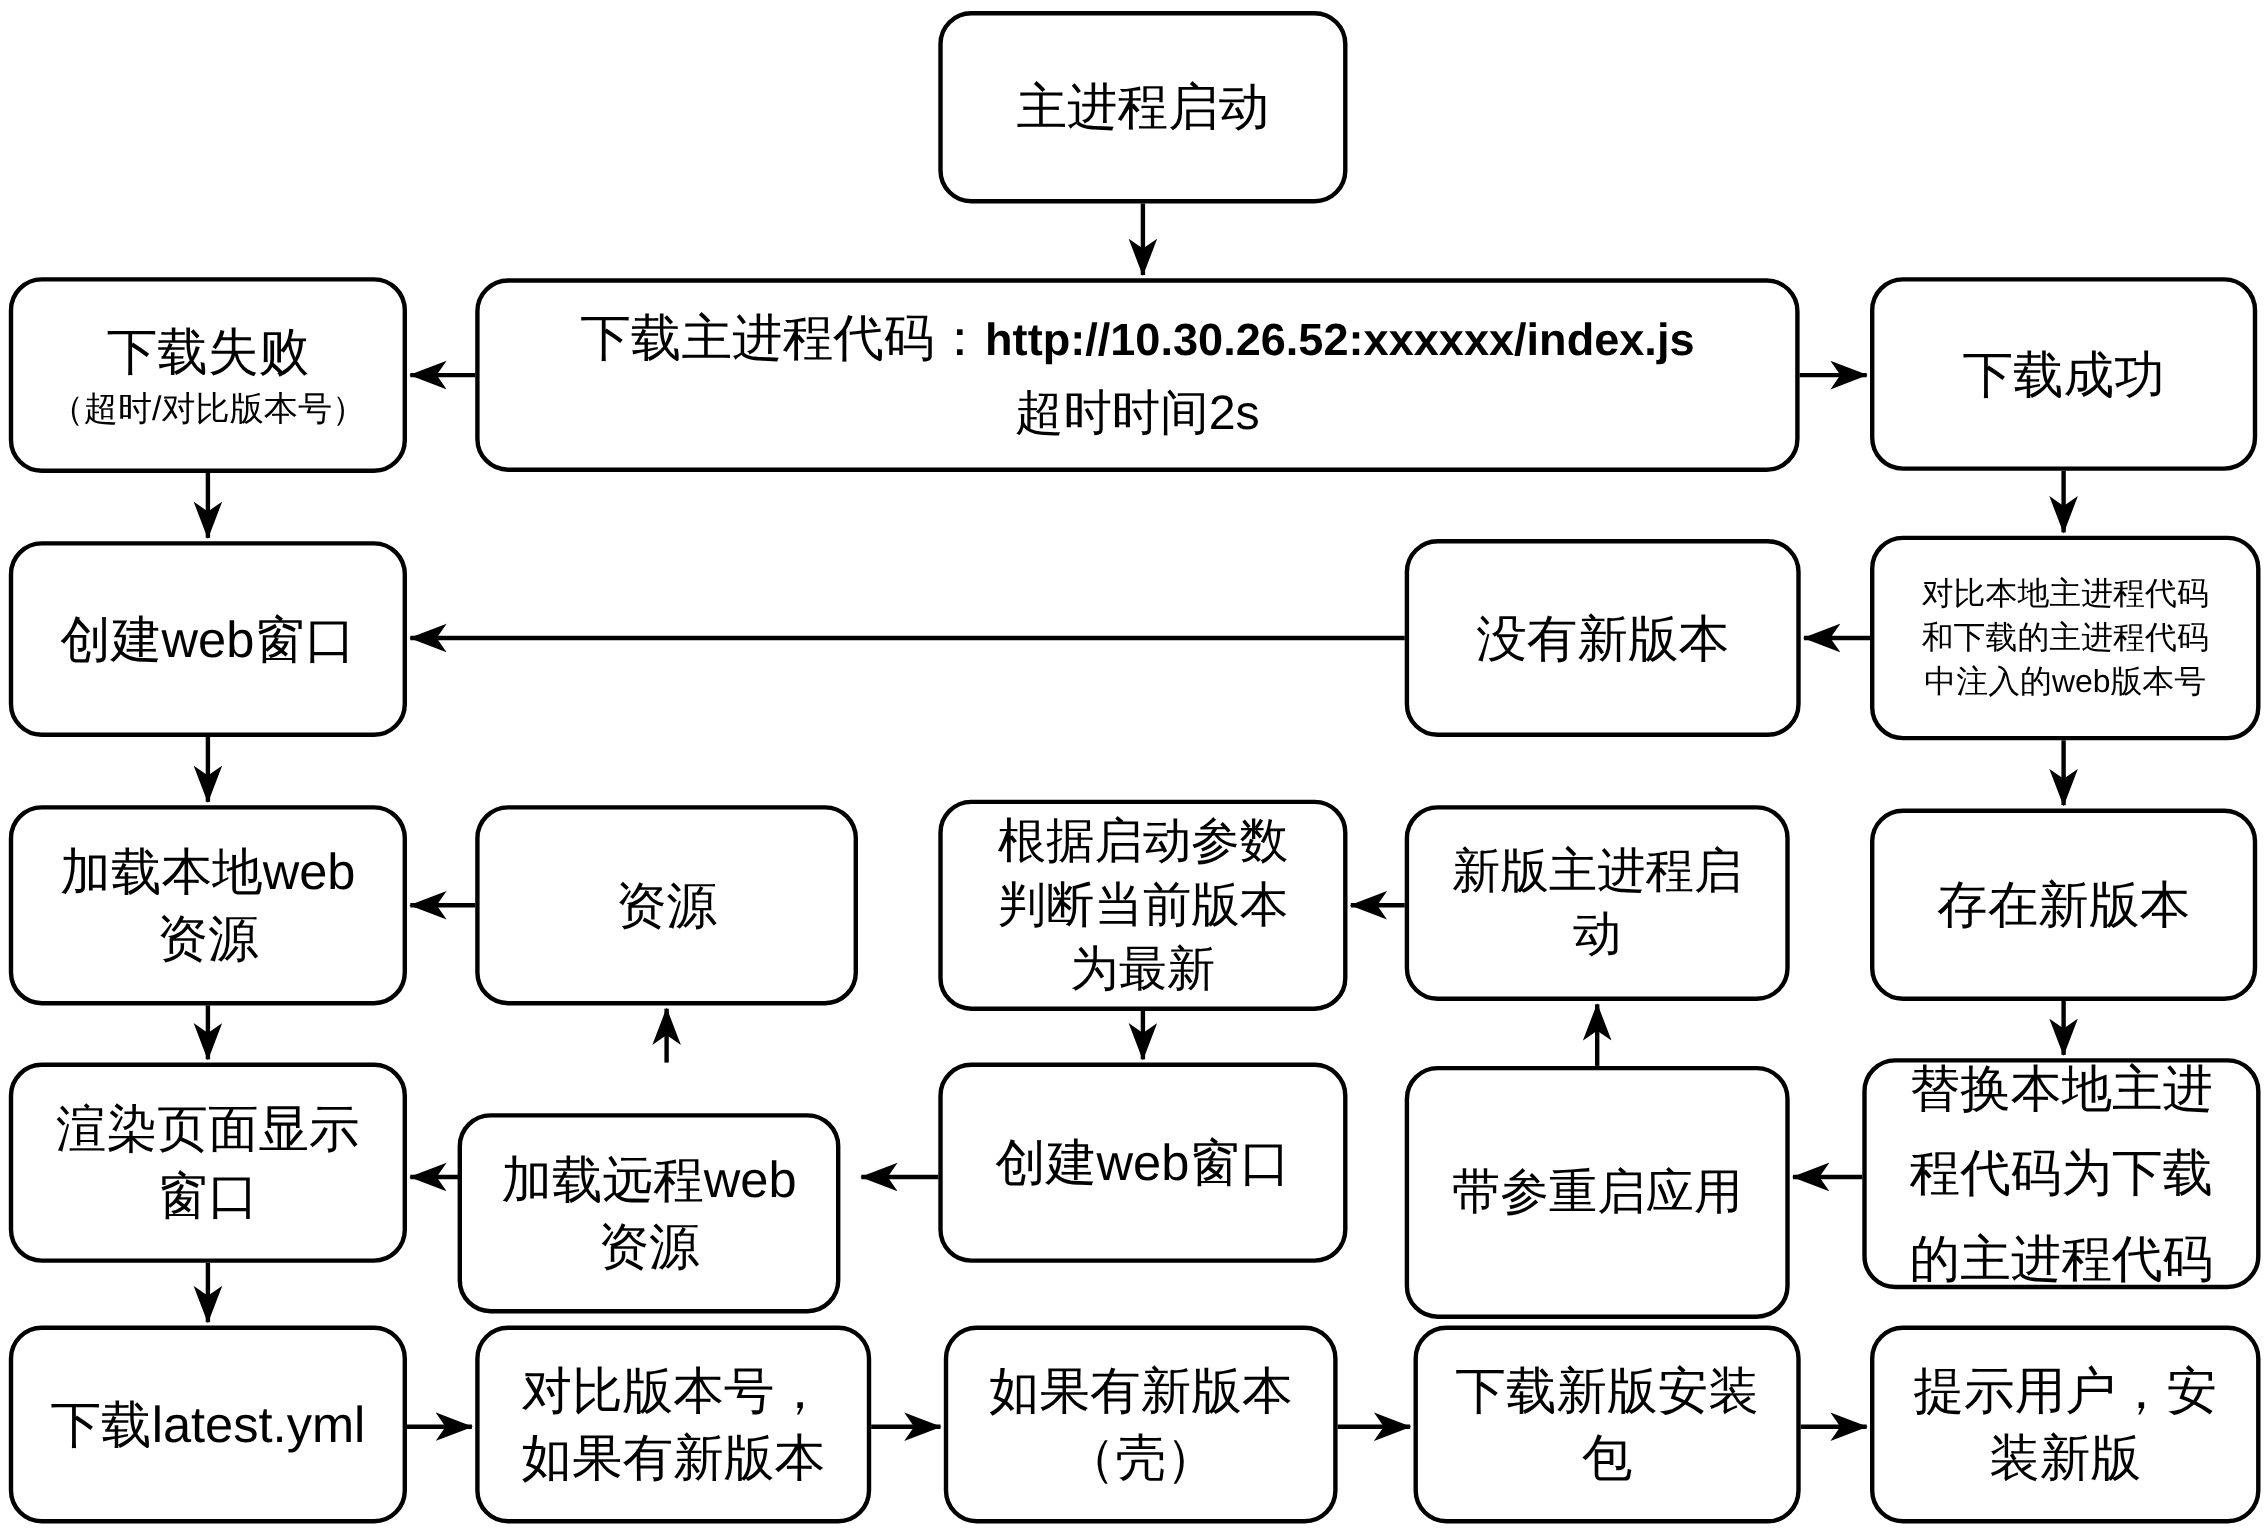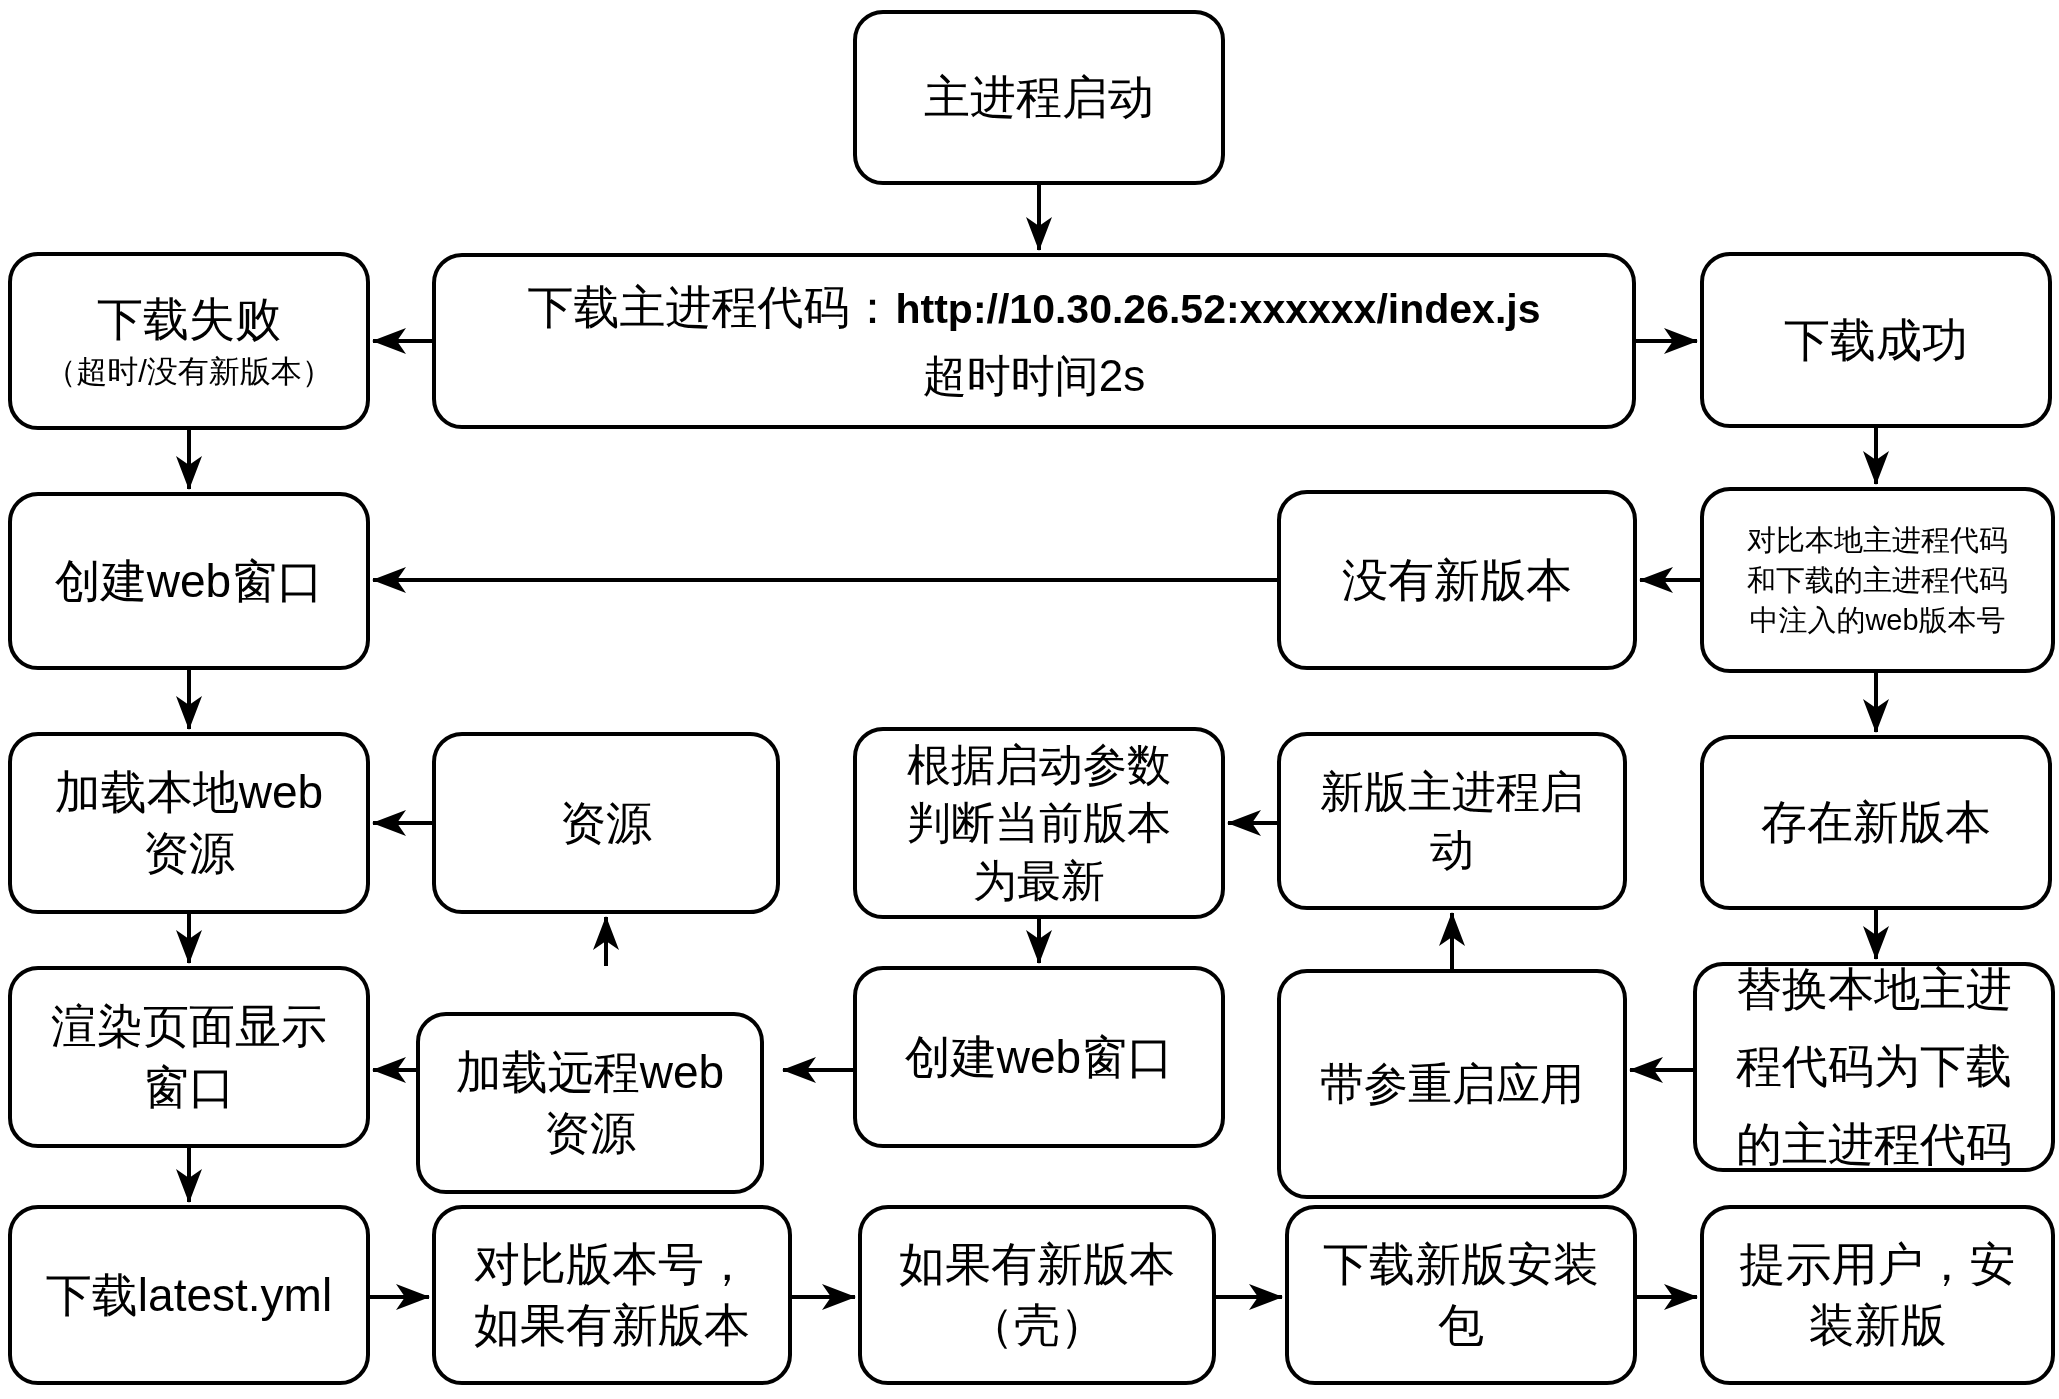--- a/index.html
+++ b/index.html
@@ -62,21 +62,21 @@
     <line x1="1216" y1="1297" x2="1282" y2="1297" marker-end="url(#ah)"></line>
     <line x1="1637" y1="1297" x2="1697" y2="1297" marker-end="url(#ah)"></line>
   </svg>
 
   <div class="node" style="left:853px;top:10px;width:372px;height:175px;">
     <div class="ln">主进程启动</div>
   </div>
 
   <div class="node" style="left:8px;top:252px;width:362px;height:178px;">
     <div class="ln">下载失败</div>
-    <div class="ln sub">（超时/没有新版本）</div>
+    <div class="ln sub">（超时/对比版本号）</div>
   </div>
 
   <div class="node bigbox" style="left:432px;top:253px;width:1204px;height:176px;">
     <div class="ln row1">
       <span class="cn">下载主进程代码：</span><span class="url">http://10.30.26.52:xxxxxx/index.js</span>
     </div>
     <div class="ln row2">超时时间2s</div>
   </div>
 
   <div class="node" style="left:1700px;top:252px;width:352px;height:176px;">

